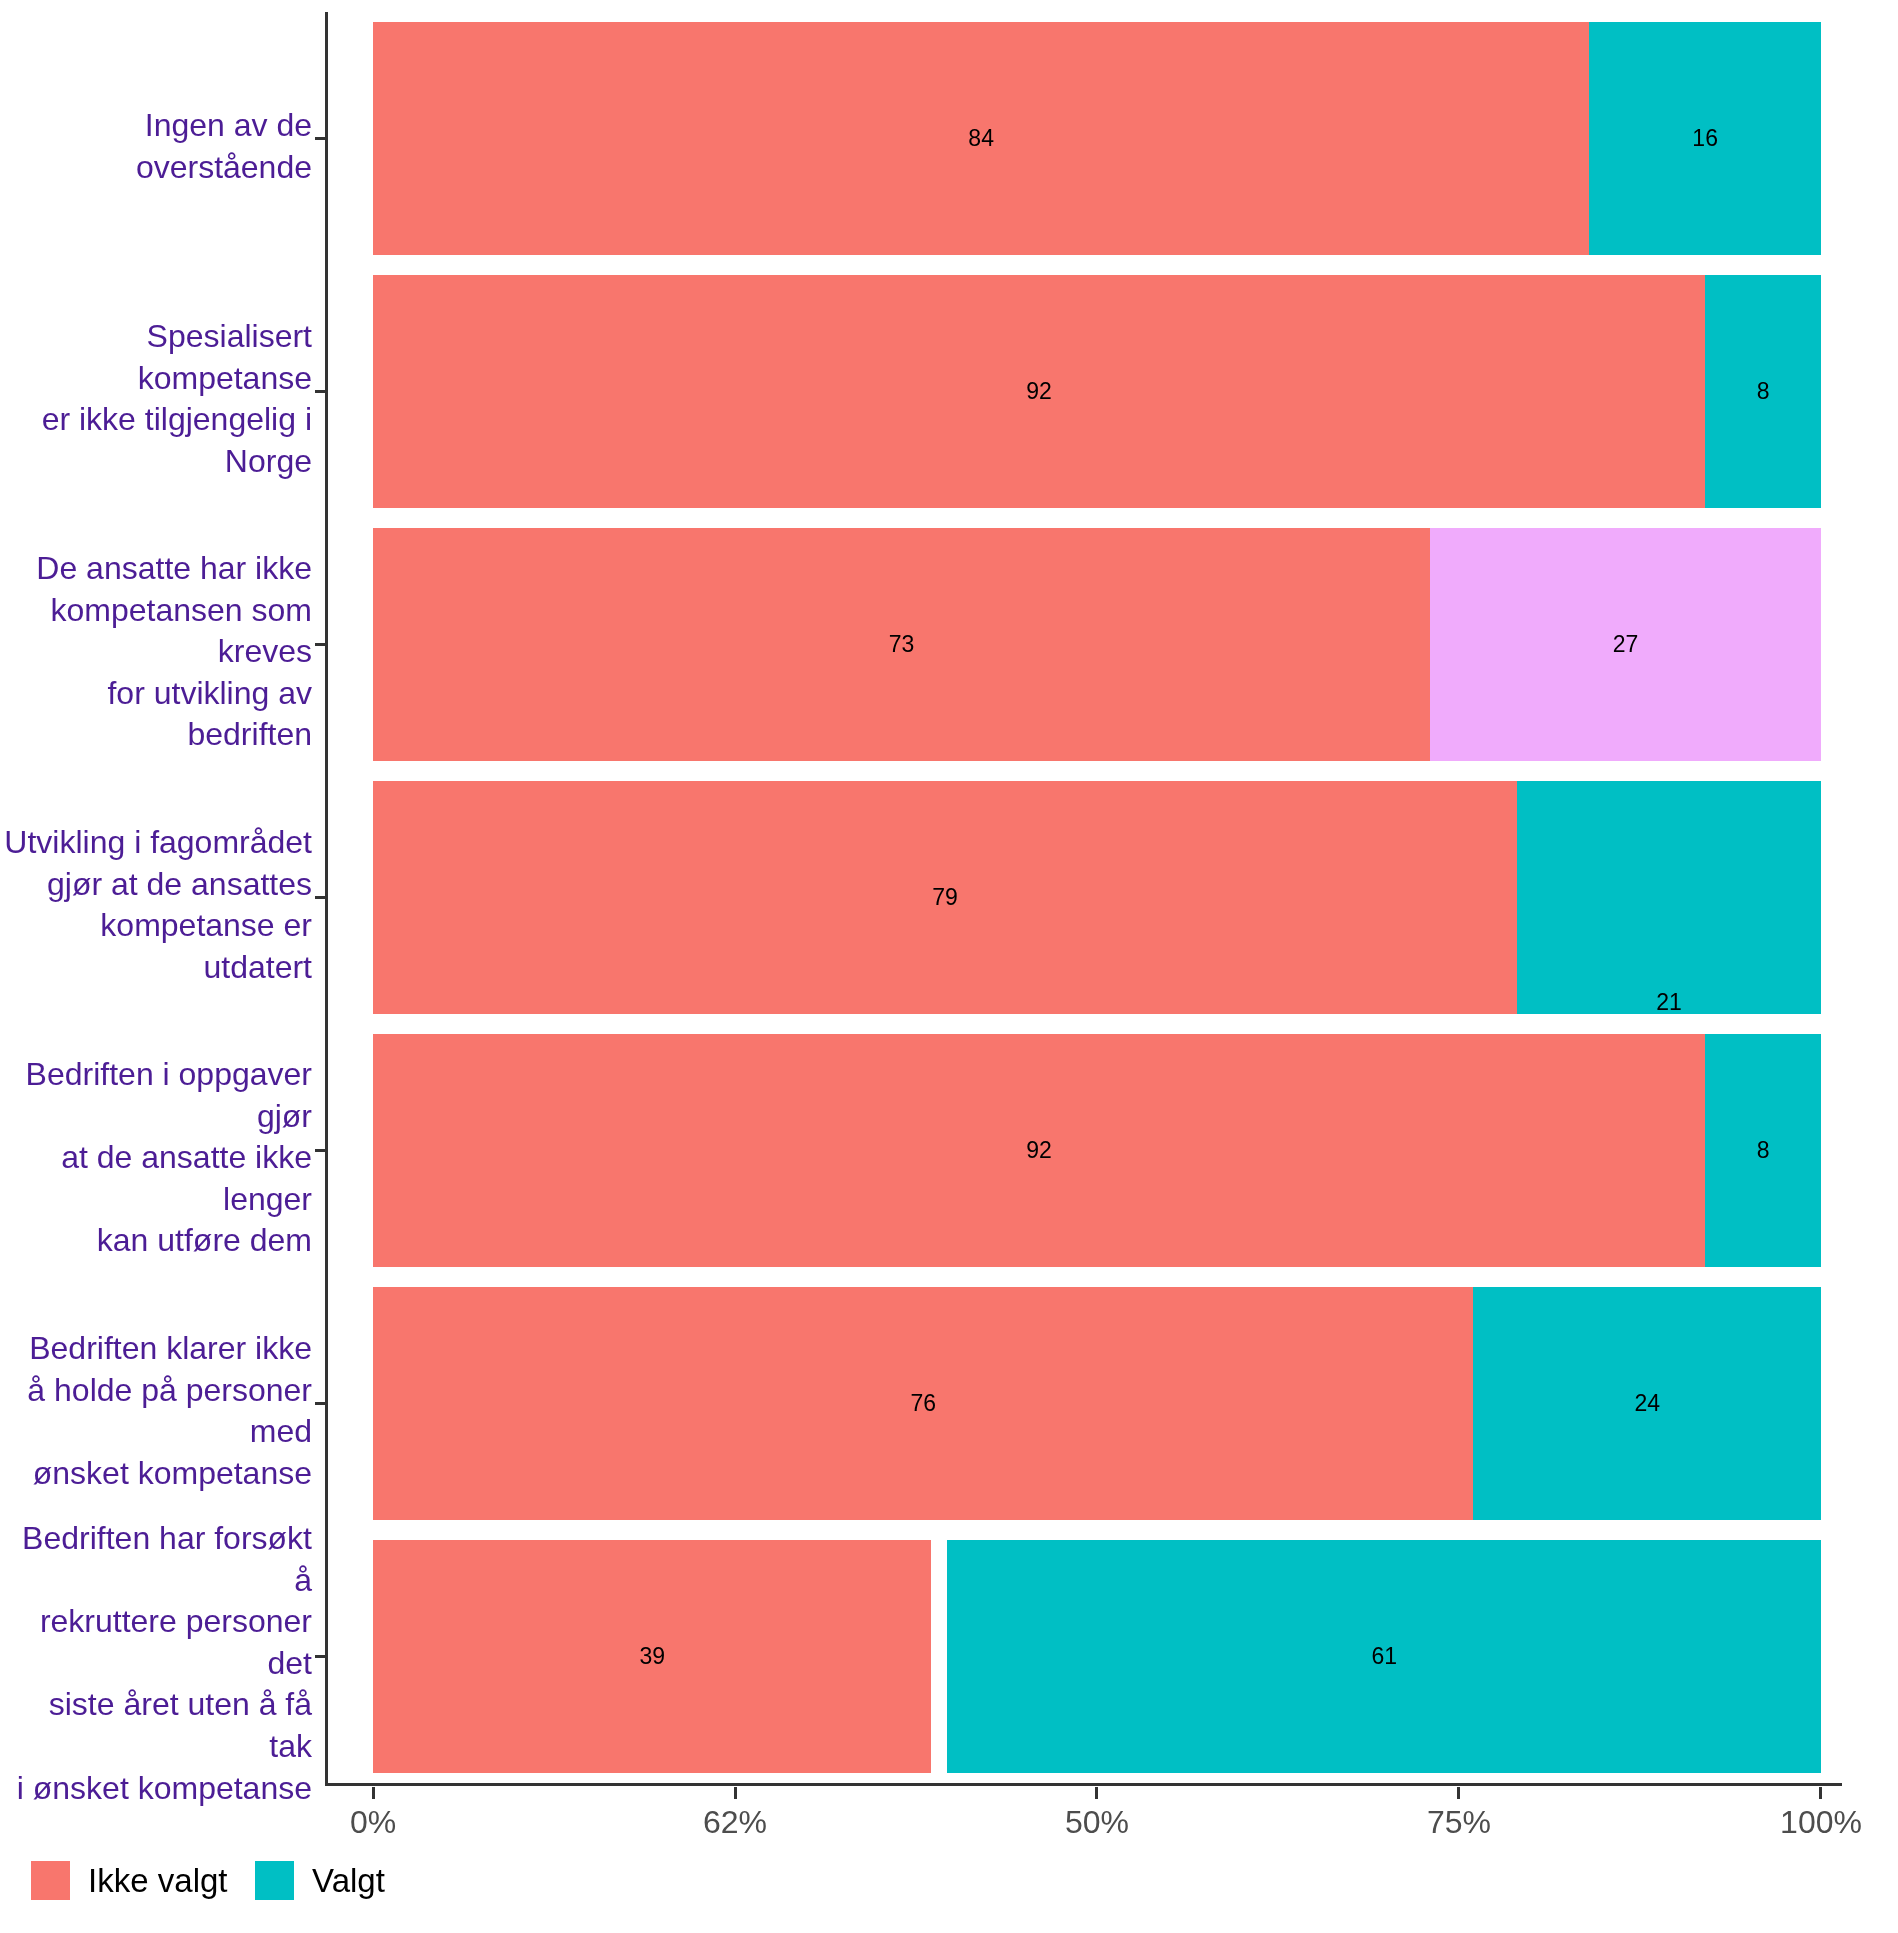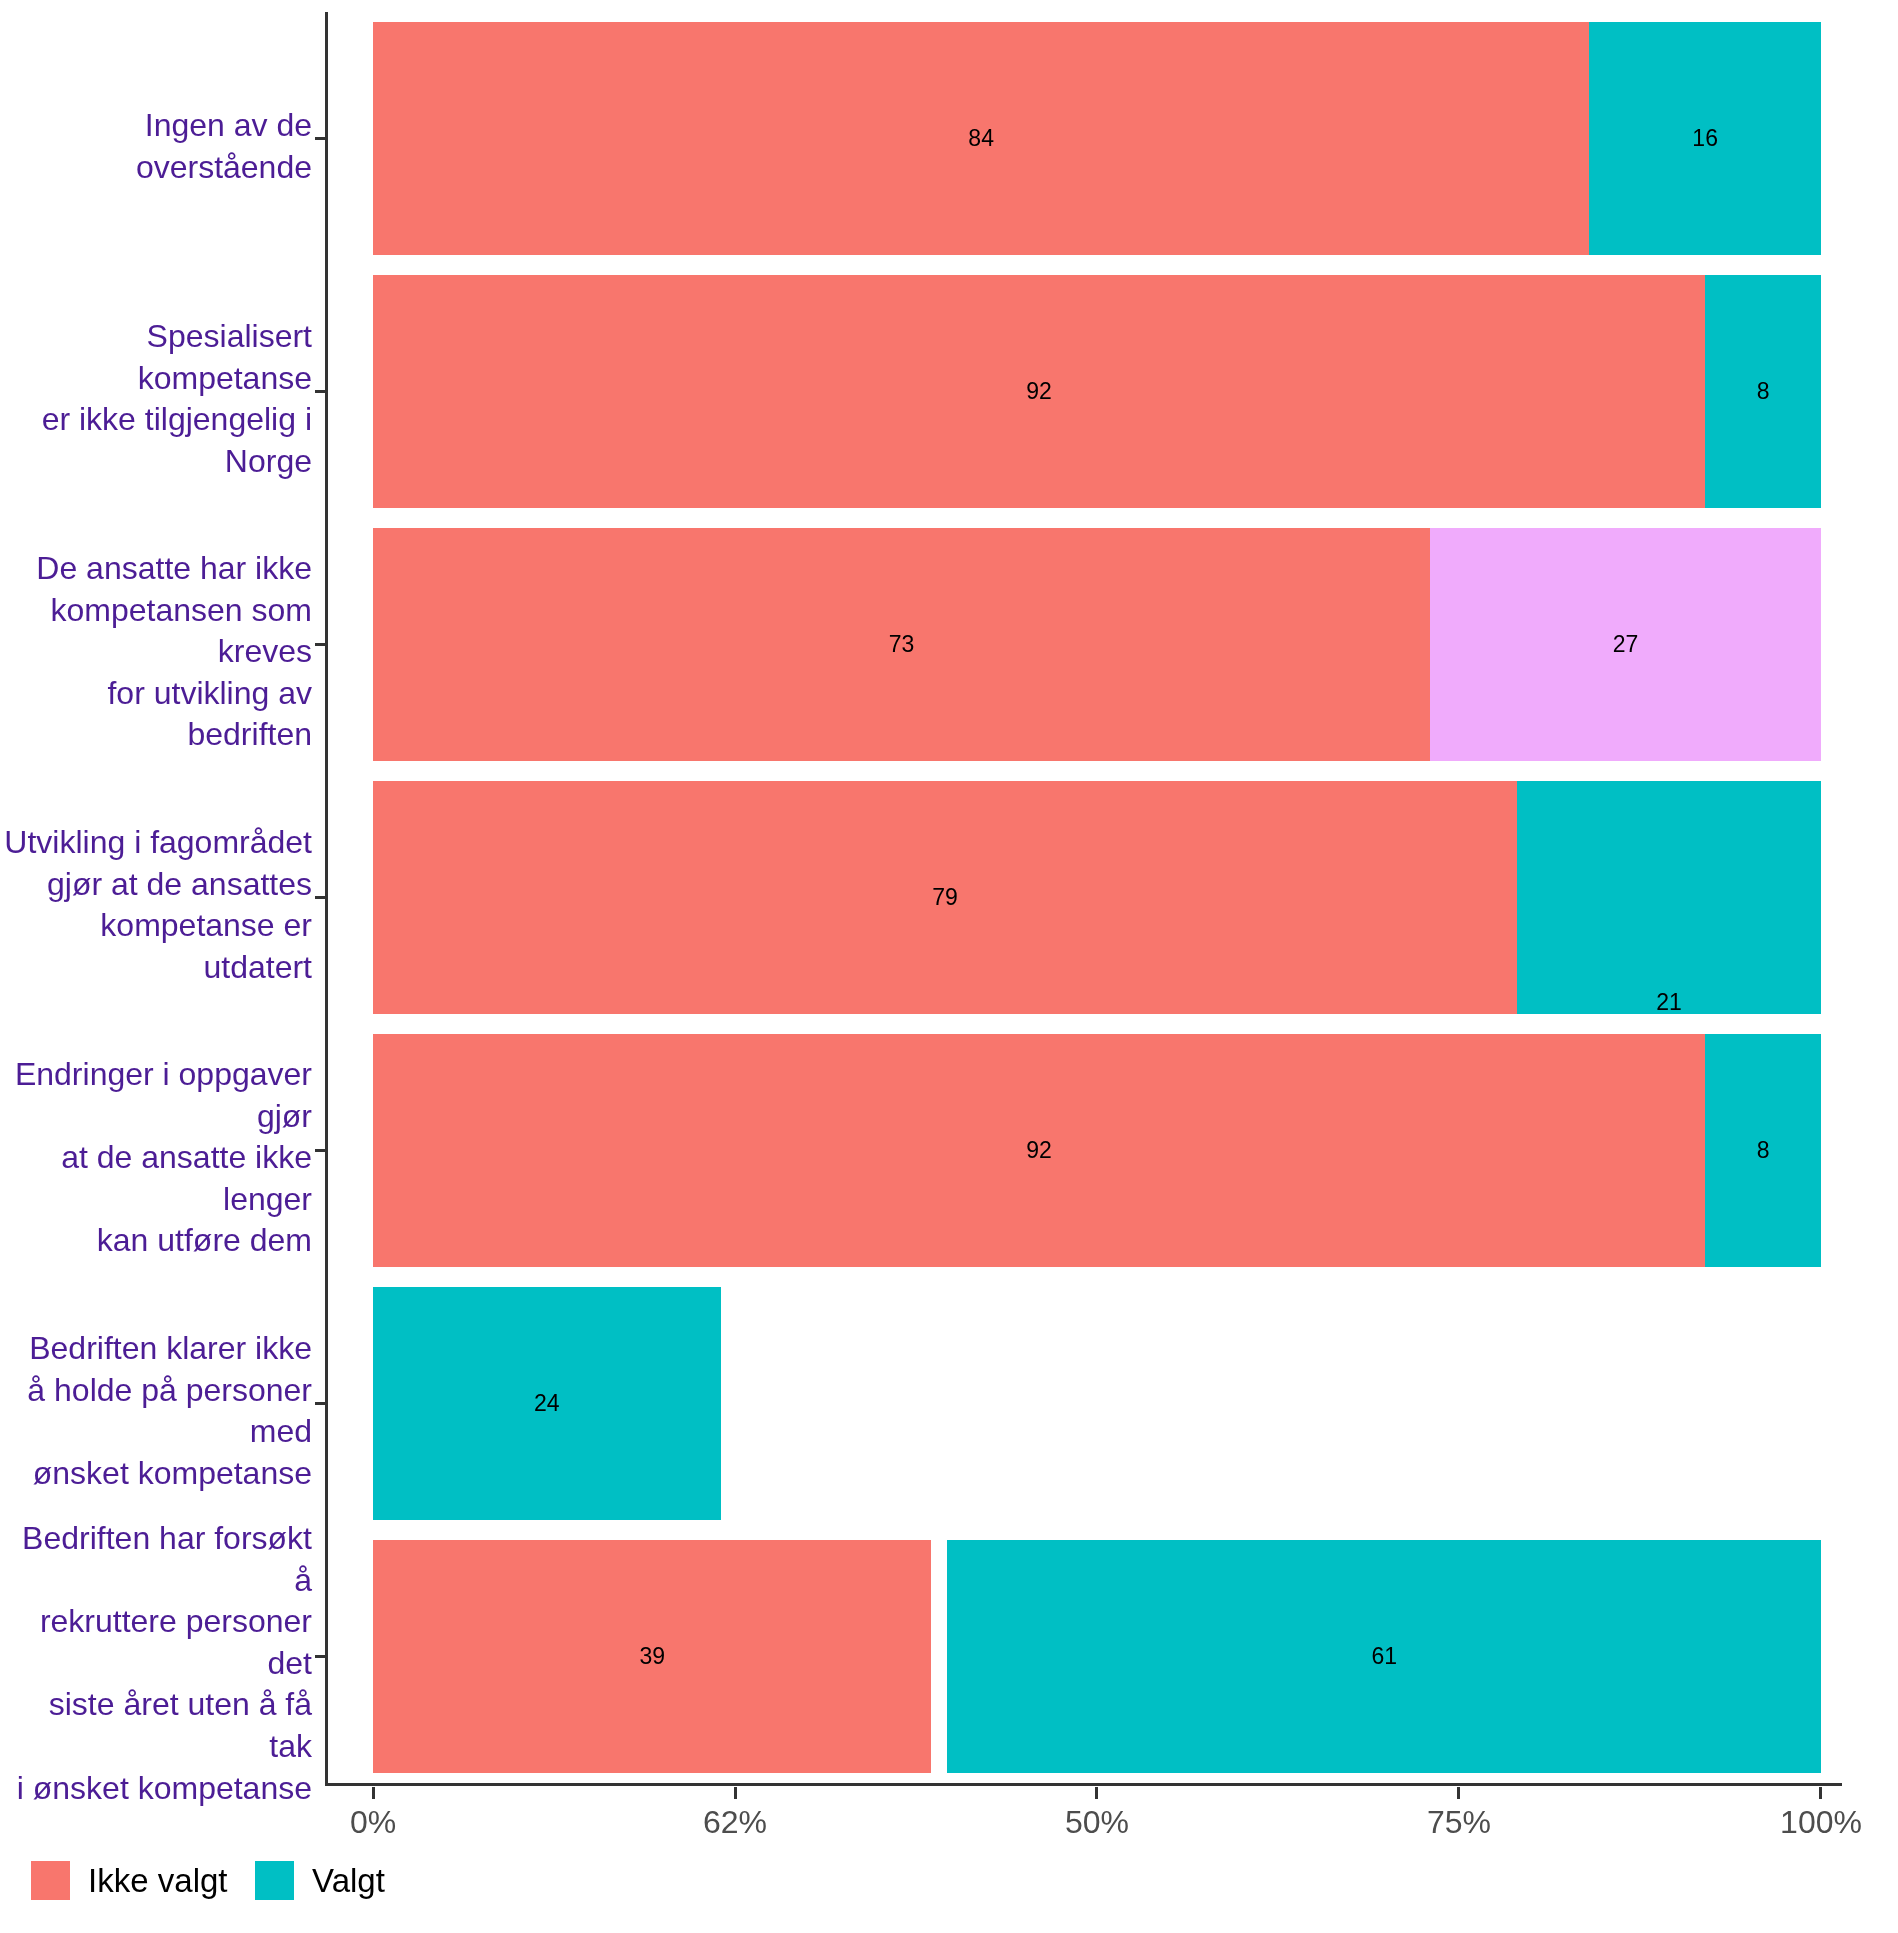--- a/index.html
+++ b/index.html
@@ -146,21 +146,21 @@
       <div class="tick-mark-y" style="top: 390px;"></div>
       <div class="cat-label-box" style="top: 540px;">De ansatte har ikke
 kompetansen som kreves
 for utvikling av
 bedriften</div>
       <div class="tick-mark-y" style="top: 643px;"></div>
       <div class="cat-label-box" style="top: 814px;">Utvikling i fagområdet
 gjør at de ansattes
 kompetanse er utdatert</div>
       <div class="tick-mark-y" style="top: 896px;"></div>
-      <div class="cat-label-box" style="top: 1046px;">Endringer i oppgaver gjør
+      <div class="cat-label-box" style="top: 1046px;">Bedriften i oppgaver gjør
 at de ansatte ikke lenger
 kan utføre dem</div>
       <div class="tick-mark-y" style="top: 1149px;"></div>
       <div class="cat-label-box" style="top: 1320px;">Bedriften klarer ikke
 å holde på personer med
 ønsket kompetanse</div>
       <div class="tick-mark-y" style="top: 1402px;"></div>
       <div class="cat-label-box" style="top: 1510px;">Bedriften har forsøkt å
 rekruttere personer det
 siste året uten å få tak
@@ -203,20 +203,23 @@
       </div>
       <div class="bar-row" style="top: 1034px; height: 233px;">
         <div class="bar-seg" style="background: rgb(248, 118, 109); width: 92%;">
           <span class="seg-label">92</span>
         </div>
         <div class="bar-seg" style="background: rgb(0, 191, 196); width: 8%;">
           <span class="seg-label">8</span>
         </div>
       </div>
       <div class="bar-row" style="top: 1287px; height: 233px;">
+        <div class="bar-seg" style="background: rgb(248, 118, 109); width: 76%;">
+          <span class="seg-label">76</span>
+        </div>
         <div class="bar-seg" style="background: rgb(0, 191, 196); width: 24%;">
           <span class="seg-label">24</span>
         </div>
       </div>
       <div class="bar-row" style="top: 1540px; height: 233px; gap: 16px;">
         <div class="bar-seg" style="background: rgb(248, 118, 109); width: 39%;">
           <span class="seg-label">39</span>
         </div>
         <div class="bar-seg" style="background: rgb(0, 191, 196); width: 61%;">
           <span class="seg-label">61</span>

